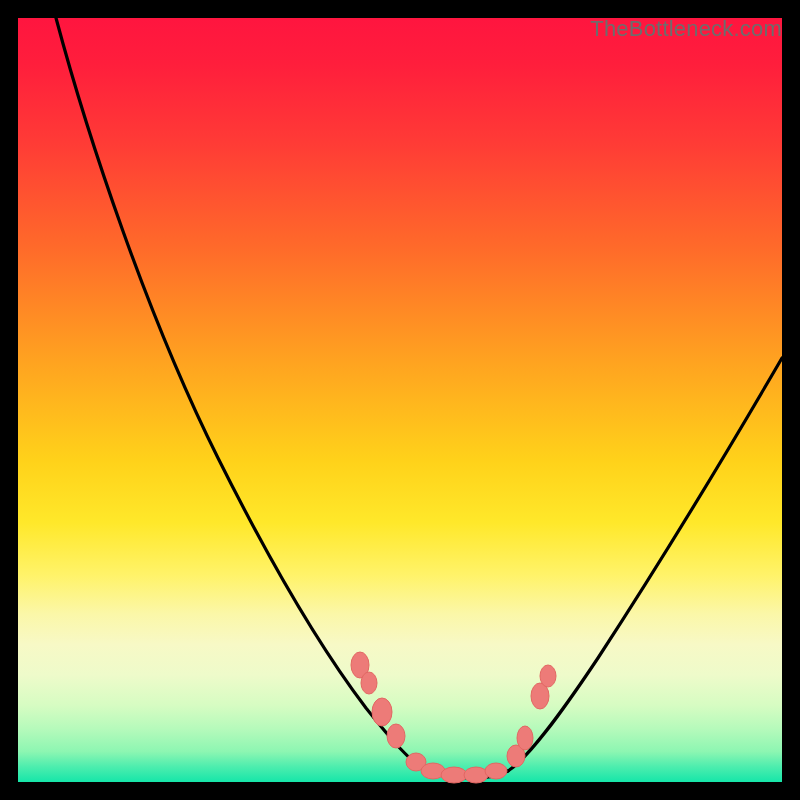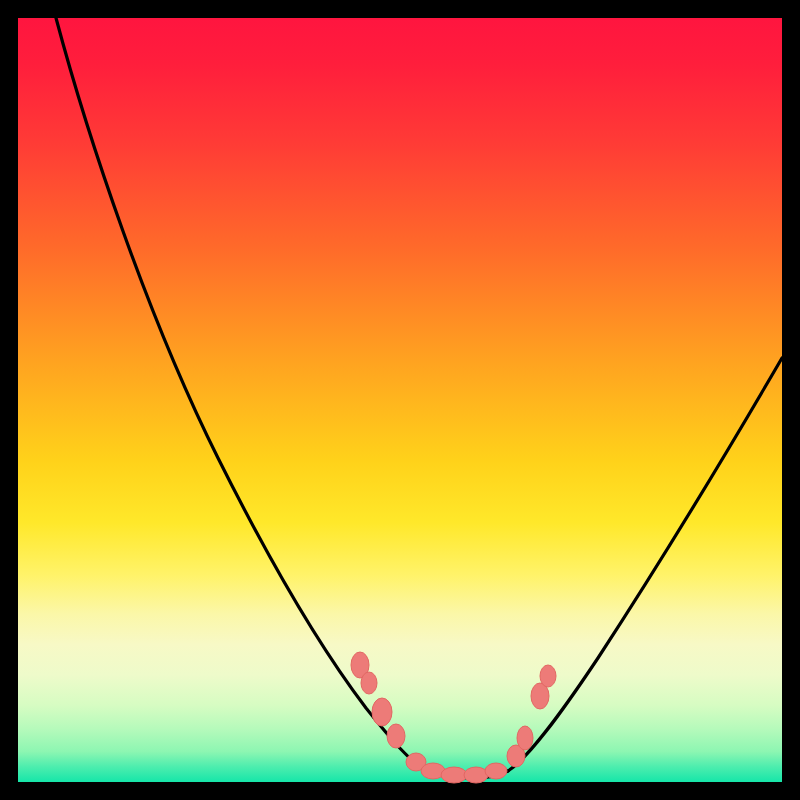--- a/index.html
+++ b/index.html
@@ -106,14 +106,15 @@
         <ellipse cx="458" cy="757" rx="12" ry="8"></ellipse>
         <ellipse cx="478" cy="753" rx="11" ry="8"></ellipse>
 
         <ellipse cx="498" cy="738" rx="9" ry="11"></ellipse>
         <ellipse cx="507" cy="720" rx="8" ry="12"></ellipse>
         <ellipse cx="522" cy="678" rx="9" ry="13"></ellipse>
         <ellipse cx="530" cy="658" rx="8" ry="11"></ellipse>
       </g>
     </svg>
 
+    <div class="watermark">TheBottleneck.com</div>
   </div>
 </div>
 
 </body></html>

